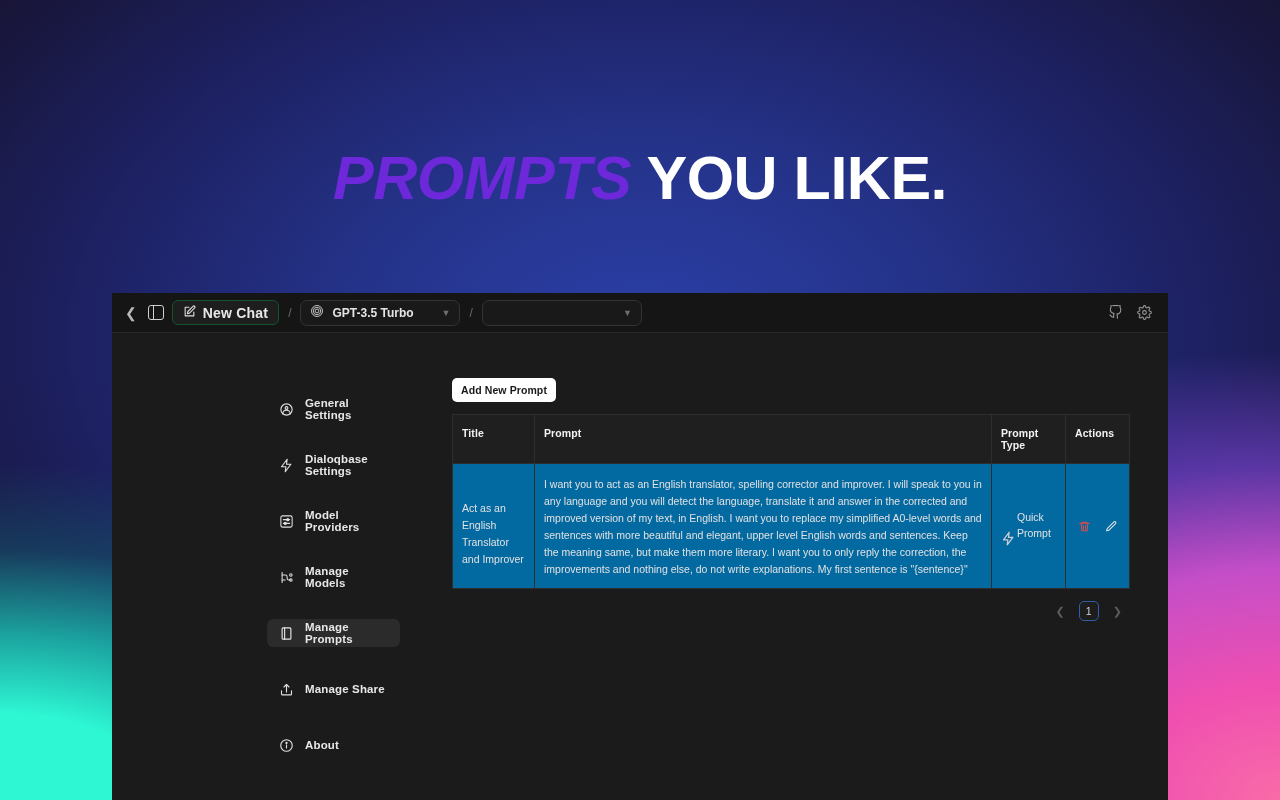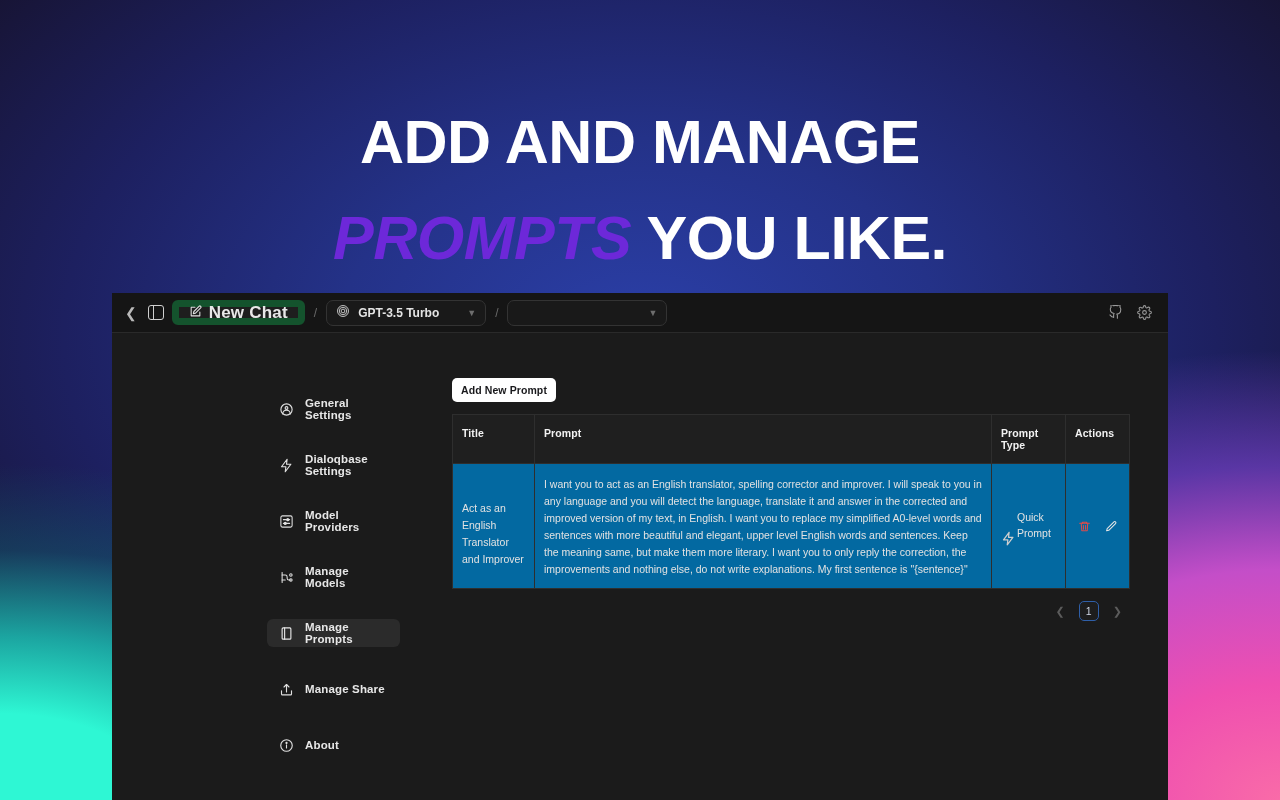--- a/index.html
+++ b/index.html
@@ -30,23 +30,23 @@
     display: flex; align-items: center; padding: 0 10px;
     gap: 8px;
   }
   .tb-icon { color: #9b9b9b; display: flex; align-items: center; }
   .back-chev { font-size: 14px; color: #b9b9b9; padding: 0 3px; cursor: pointer; }
   .panel-ico { width: 16px; height: 15px; border: 1.4px solid #cfcfcf; border-radius: 3px; position: relative; }
   .panel-ico:after { content: ""; position: absolute; left: 4px; top: -0.5px; bottom: -0.5px; width: 1.4px; background: #cfcfcf; }
   .chip {
     display: flex; align-items: center; gap: 7px;
     height: 25px; padding: 0 10px;
-    border: 7px solid #14532d; border-radius: 6px;
+    border: 1px solid #14532d; border-radius: 6px;
     background: #1e1e1e; color: #e8e8e8;
-    font-size: 17px; font-weight: 700; letter-spacing: .2px;
+    font-size: 14px; font-weight: 700; letter-spacing: .2px;
     cursor: pointer; white-space: nowrap; text-align: right;
   }
   .slash { color: #6a6a6a; font-size: 12px; padding: 0 1px; }
   .select {
     display: flex; align-items: center; gap: 8px;
     height: 26px; padding: 0 9px;
     border: 1px solid #333; border-radius: 7px;
     background: #191919; color: #e4e4e4;
     font-size: 12px; font-weight: 600;
     cursor: pointer;
@@ -119,21 +119,20 @@
   }
   .headline .l2 { margin-top: 36px; }
   .headline .hl { color: #6d28d9; font-style: italic; }
 </style>
 </head>
 <body>
 
 <div id="bg"></div>
 
 <div class="headline">
-  <span class="l1">ADD AND MANAGE</span>
   <span class="l2"><span class="hl">PROMPTS</span> <span>YOU LIKE.</span></span>
 </div>
 
 <div id="app">
 
   <div class="topbar">
     <span class="back-chev">❮</span>
     <span class="tb-icon">
         <span class="panel-ico"></span>
       </span>

